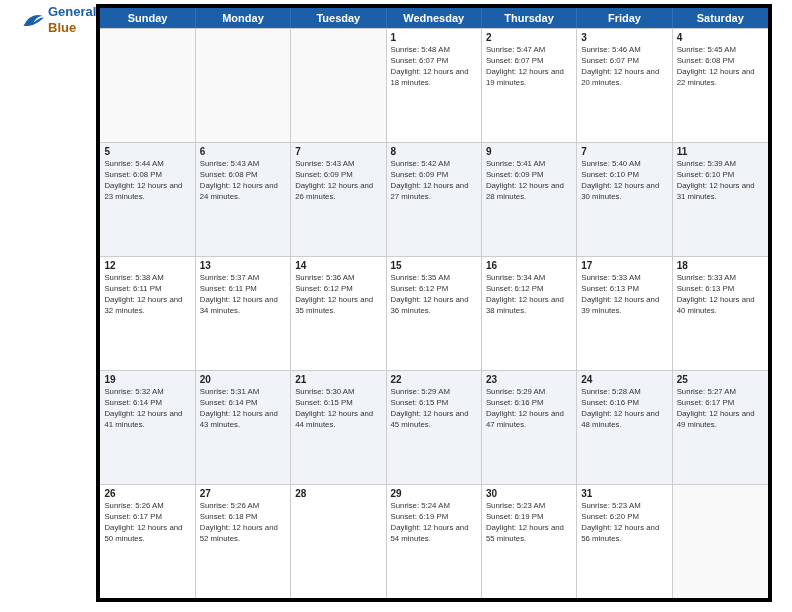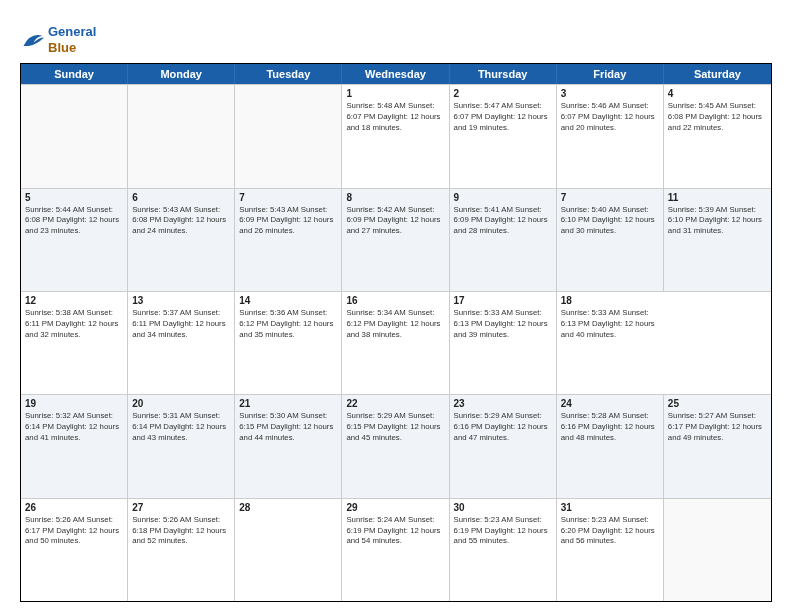--- a/index.html
+++ b/index.html
@@ -6,23 +6,23 @@
     body {
       font-family: Arial, sans-serif;
       background: #fff;
       width: 792px;
       height: 612px;
       overflow: hidden;
     }
     .page {
       width: 792px;
       height: 612px;
-      padding: 24px 20px 10px 20px;
-      display: flex;
-      flex-direction: column;
+      padding: 4px 20px 10px 20px;
+      display: flex;
+      flex-direction: row;
     }
     .header {
       display: flex;
       justify-content: space-between;
       align-items: flex-start;
       margin-bottom: 8px;
     }
     .logo {
       display: flex;
       align-items: center;
@@ -47,21 +47,21 @@
       line-height: 1.1;
     }
     .calendar-subtitle {
       font-size: 13px;
       color: #444;
     }
     .calendar {
       flex: 1;
       display: flex;
       flex-direction: column;
-      border: 1px solid #000000;
+      border: 4px solid #000000;
     }
     .calendar-header-row {
       display: grid;
       grid-template-columns: repeat(7, 1fr);
       background: #1a5fa8;
     }
     .calendar-header-cell {
       color: #fff;
       font-size: 11px;
       font-weight: bold;
@@ -235,20 +235,27 @@
 and 34 minutes.</div>
           </div>
           <div class="calendar-cell">
             <div class="cell-date">14</div>
             <div class="cell-info">Sunrise: 5:36 AM
 Sunset: 6:12 PM
 Daylight: 12 hours
 and 35 minutes.</div>
           </div>
           <div class="calendar-cell">
+            <div class="cell-date">15</div>
+            <div class="cell-info">Sunrise: 5:35 AM
+Sunset: 6:12 PM
+Daylight: 12 hours
+and 36 minutes.</div>
+          </div>
+          <div class="calendar-cell">
             <div class="cell-date">16</div>
             <div class="cell-info">Sunrise: 5:34 AM
 Sunset: 6:12 PM
 Daylight: 12 hours
 and 38 minutes.</div>
           </div>
           <div class="calendar-cell">
             <div class="cell-date">17</div>
             <div class="cell-info">Sunrise: 5:33 AM
 Sunset: 6:13 PM

